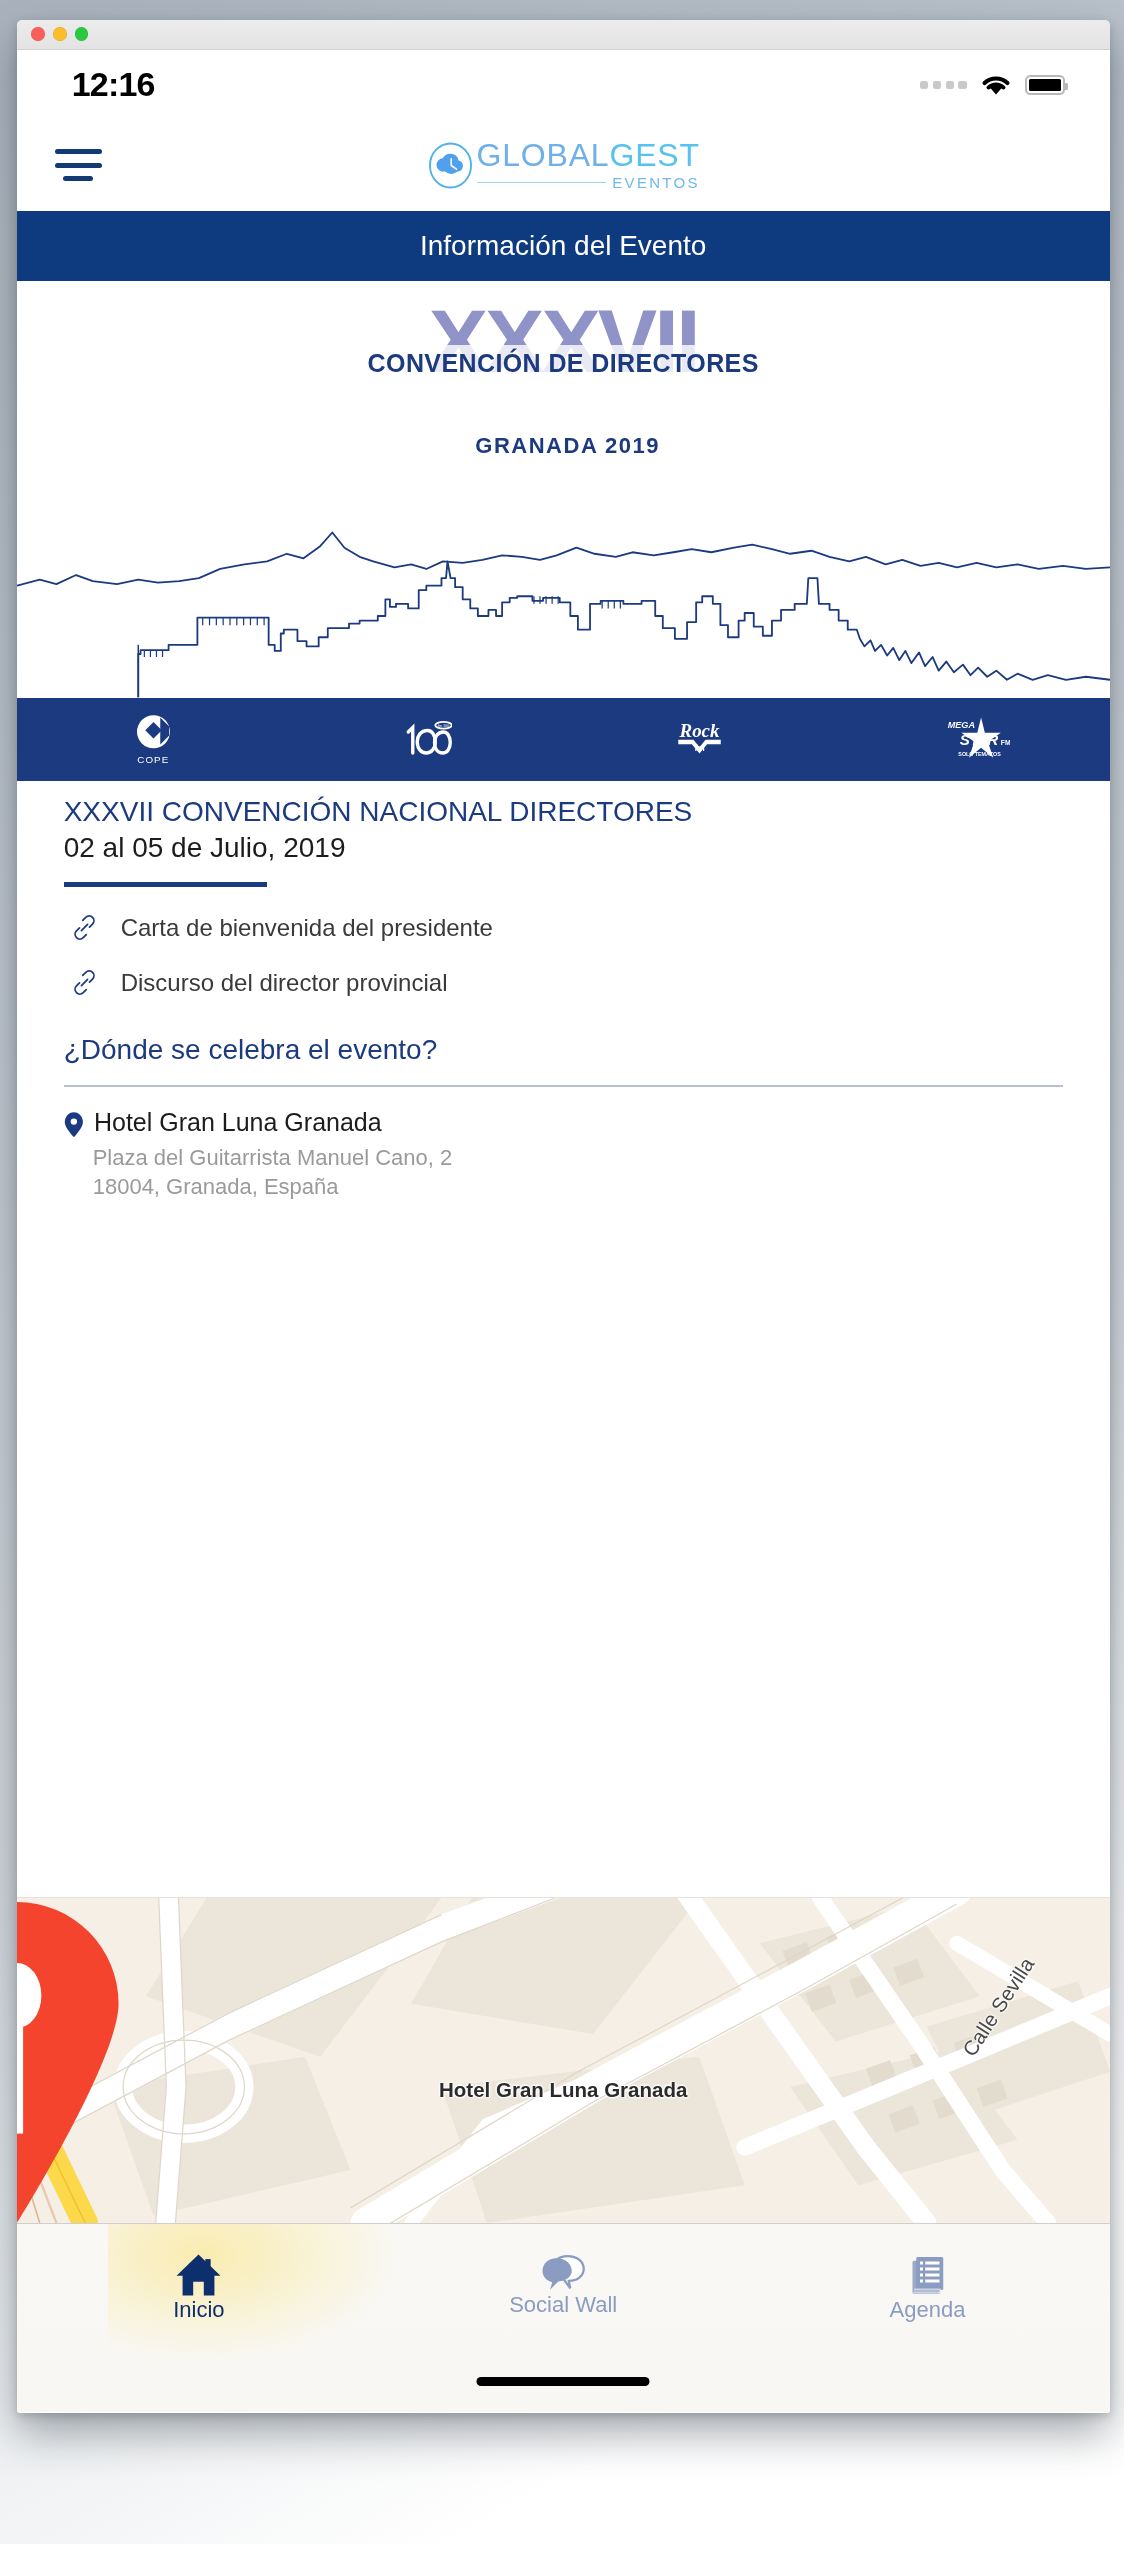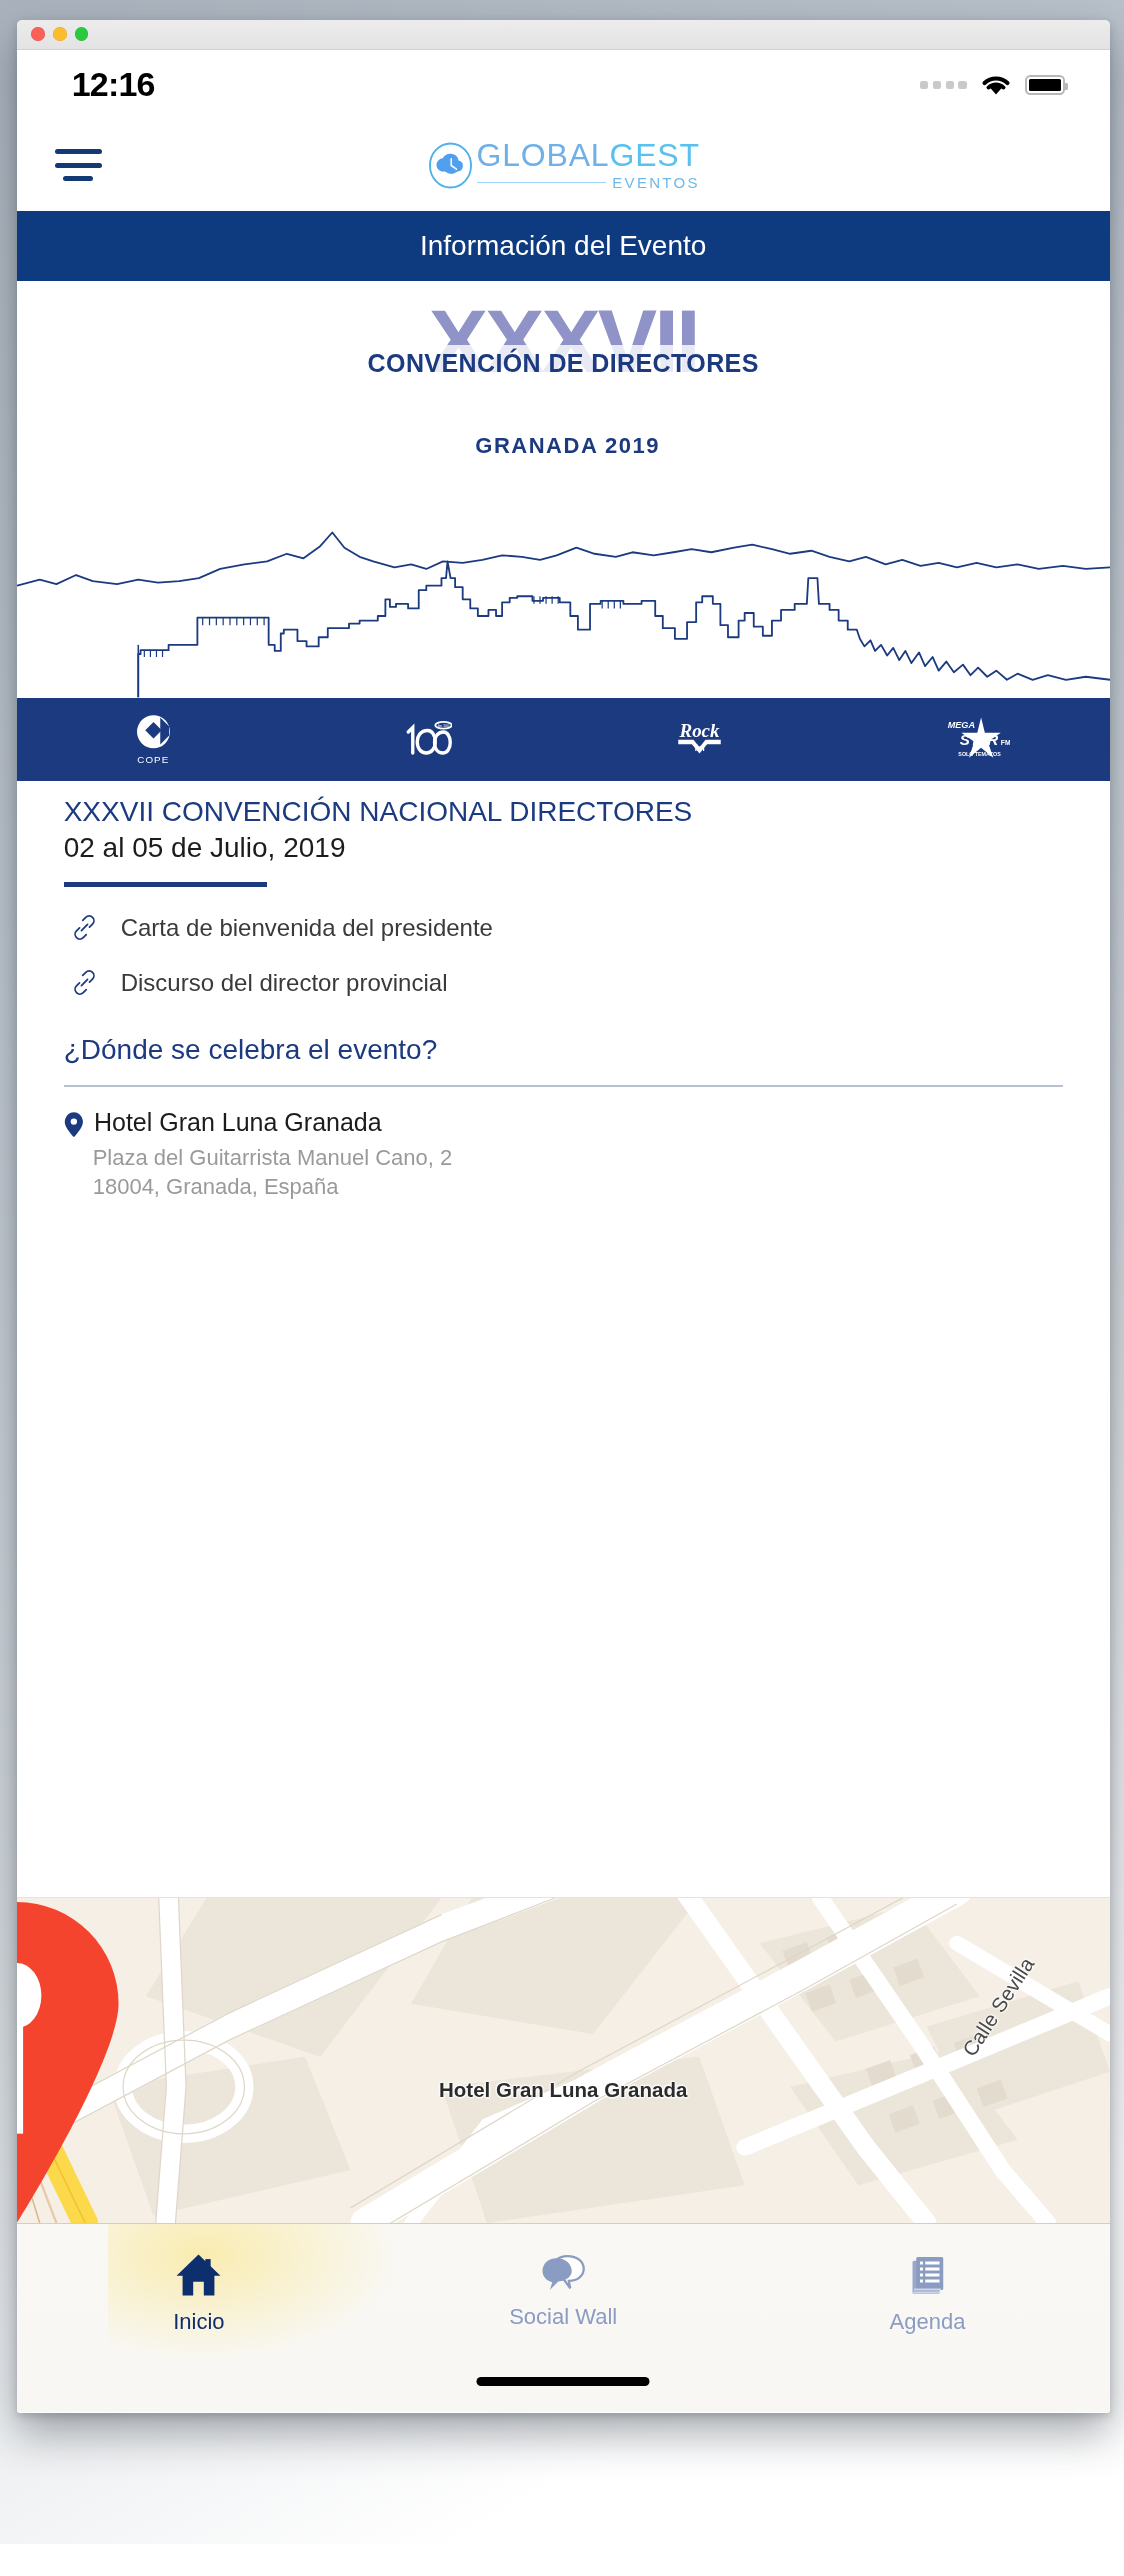--- a/index.html
+++ b/index.html
@@ -234,21 +234,21 @@
     display: flex;
     align-items: flex-start;
     padding-top: 29px;
   }
   #tabbar::before {
     content:""; position:absolute; left:91px; top:0; width: 318px; height: 152px;
     background: radial-gradient(ellipse at 30% 20%, rgba(250,226,120,.55), rgba(250,226,120,0) 62%);
     pointer-events:none;
   }
   .tab {
-    flex: 1; display: flex; flex-direction: column; align-items: center; gap: 12px;
+    flex: 1; display: flex; flex-direction: column; align-items: center; 
     cursor: pointer; position: relative; z-index: 2;
   }
   .tab .tlabel { font-size: 22px; font-weight: 300; }
   .tab.active .tlabel { color: #0e2f6e; }
   .tab .tlabel { color: #8b9cc2; }
 
   #home-indicator {
     position: absolute; left: 50%; bottom: 26px; transform: translateX(-50%);
     width: 173px; height: 8.3px; background: #000; border-radius: 5.3px; z-index: 3;
   }

